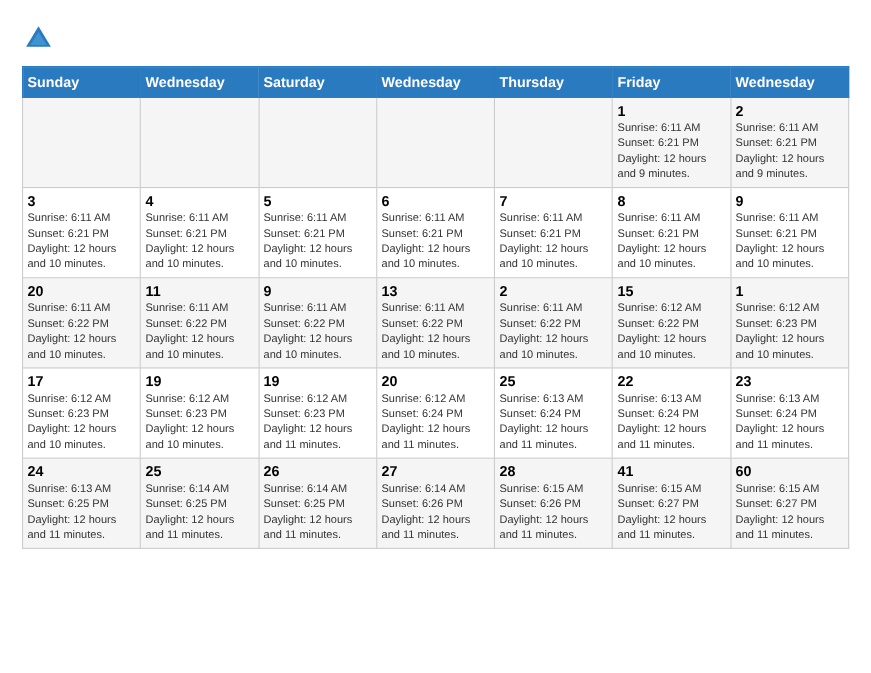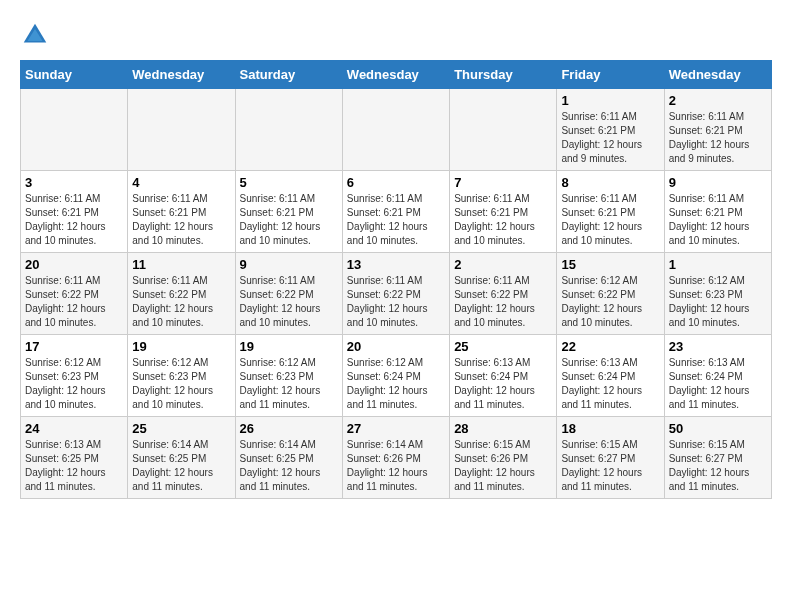--- a/index.html
+++ b/index.html
@@ -295,26 +295,26 @@
 Sunset: 6:26 PM
 Daylight: 12 hours and 11 minutes.</div>
         </td>
         <td>
           <span class="day-num">28</span>
           <div class="day-info" style="white-space: pre-line;">Sunrise: 6:15 AM
 Sunset: 6:26 PM
 Daylight: 12 hours and 11 minutes.</div>
         </td>
         <td>
-          <span class="day-num">18</span>
+          <span class="day-num">41</span>
           <div class="day-info" style="white-space: pre-line;">Sunrise: 6:15 AM
 Sunset: 6:27 PM
 Daylight: 12 hours and 11 minutes.</div>
         </td>
         <td>
-          <span class="day-num">50</span>
+          <span class="day-num">60</span>
           <div class="day-info" style="white-space: pre-line;">Sunrise: 6:15 AM
 Sunset: 6:27 PM
 Daylight: 12 hours and 11 minutes.</div>
         </td>
       </tr>
     </tbody>
 </table>
 
 </body></html>

